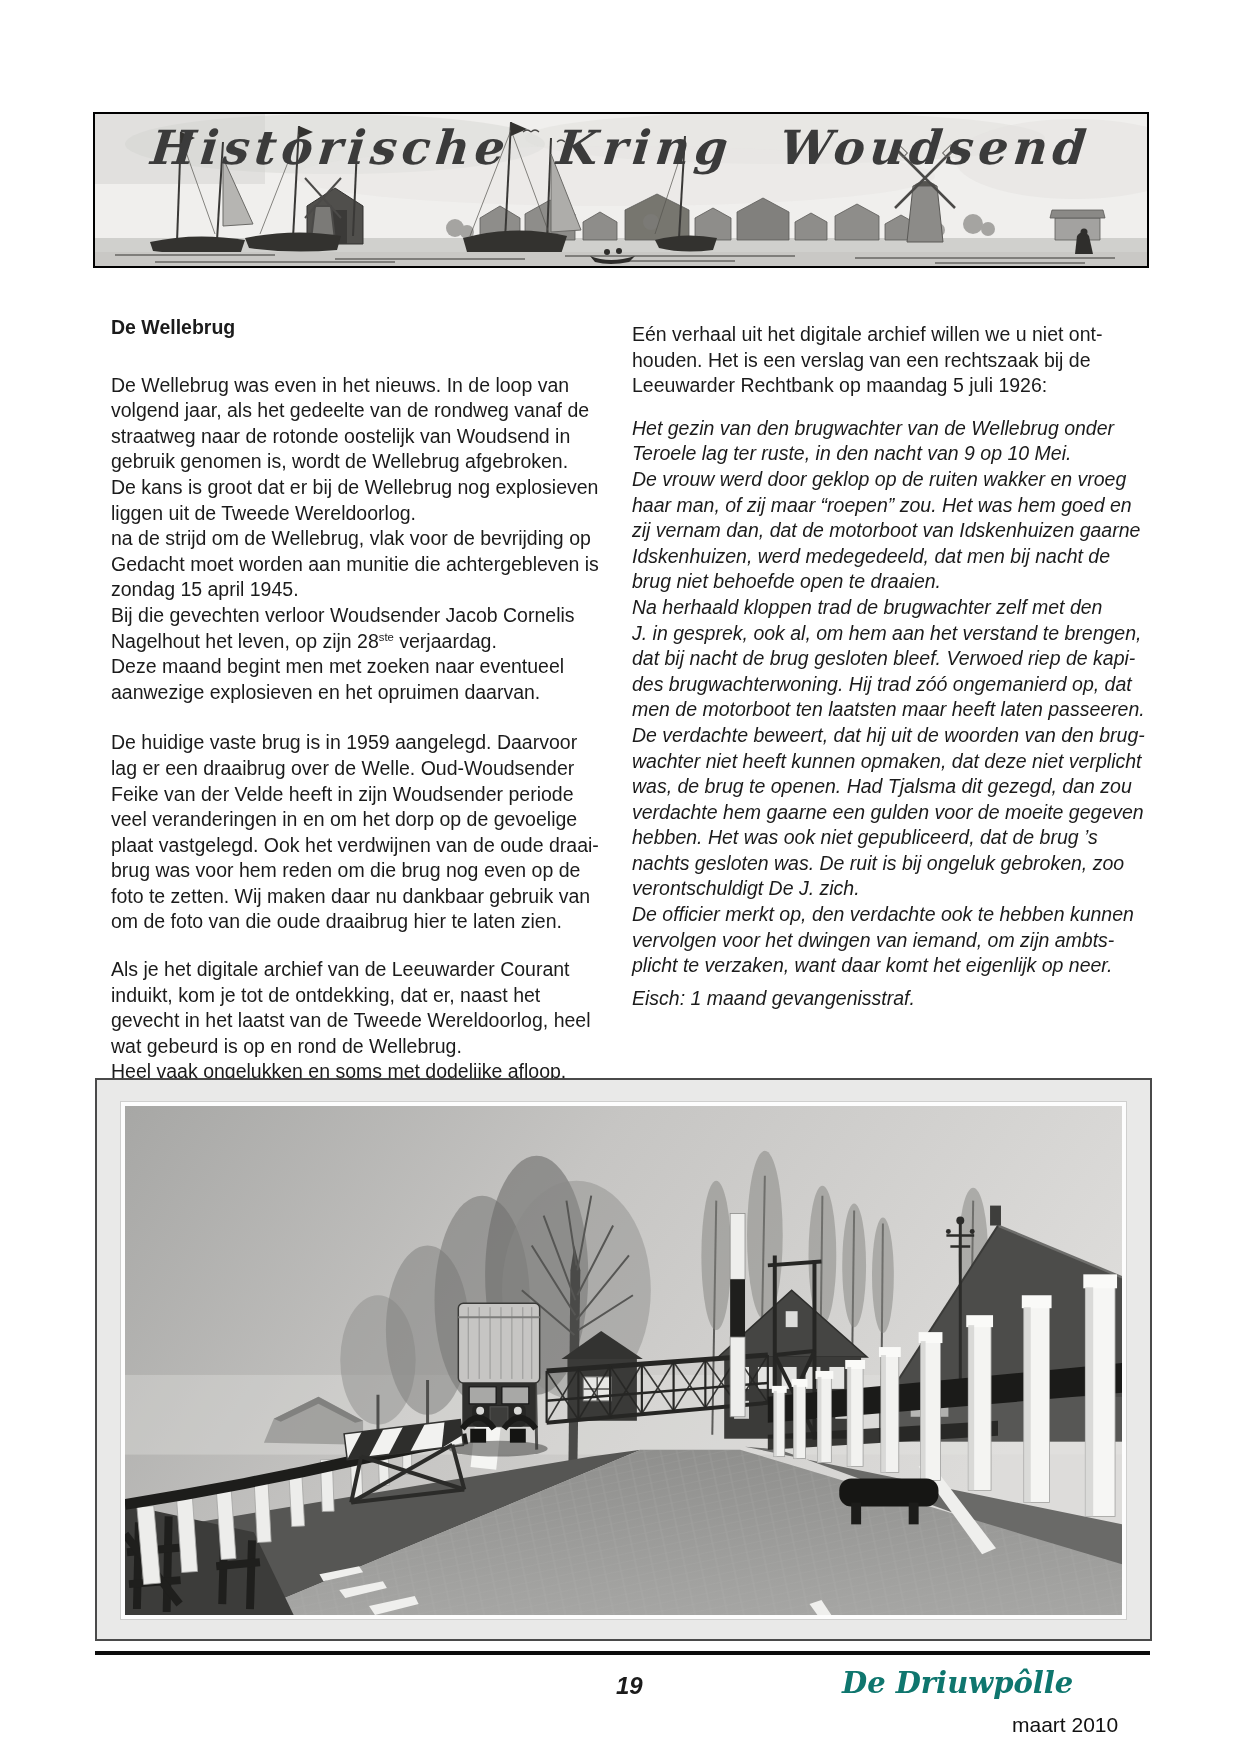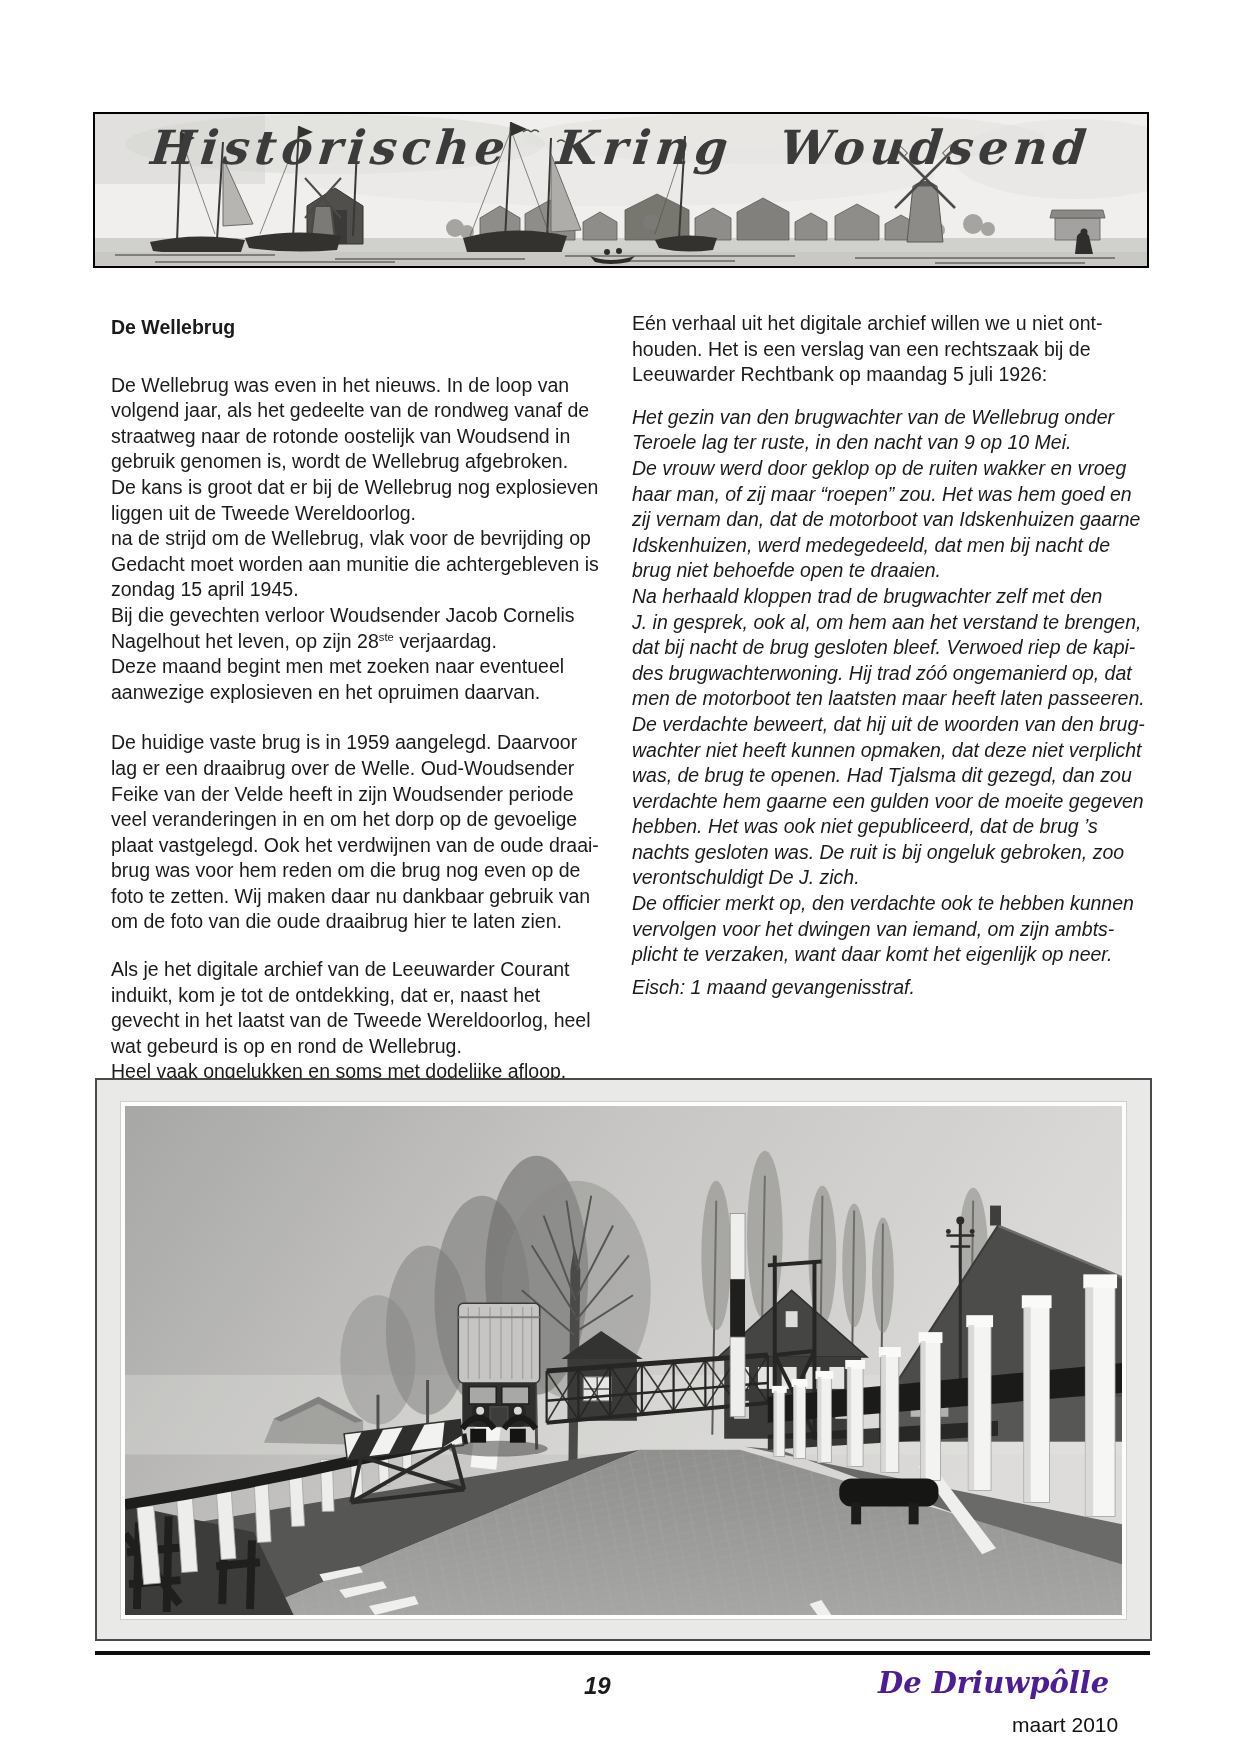--- a/index.html
+++ b/index.html
@@ -16,35 +16,35 @@
   
   .col{position:absolute;font-size:19.5px;line-height:25.6px;}
   .line{white-space:nowrap;}
   sup{font-size:0.58em;vertical-align:super;line-height:0;}
   .heading{font-weight:bold;}
   .para{margin:0;}
   #left-col{left:111px;top:315px;width:500px;}
   #left-col .p1{margin-top:32px;}
   #left-col .p2{margin-top:25px;}
   #left-col .p3{margin-top:22px;}
-  #right-col{left:632px;top:311px;width:505px;}
+  #right-col{left:632px;top:322px;width:505px;}
   #right-col .report{margin-top:17px;font-style:italic;}
   #right-col .verdict{margin-top:7px;font-style:italic;}
   
   .photo-frame{position:absolute;left:95px;top:1078px;width:1057px;height:563px;
           background:#e9e9e8;border:2px solid #4a4a4a;box-sizing:border-box;}
   .photo-mat{position:absolute;left:24px;top:22px;right:24px;bottom:20px;background:#fdfdfd;
           box-shadow:0 0 0 1px #cfcfce;}
   .photo-mat svg{position:absolute;left:4px;top:4px;width:calc(100% - 8px);height:calc(100% - 8px);}
   
   .footer-rule{position:absolute;left:95px;top:1651px;width:1055px;height:4px;background:#0d0d0d;}
-  .page-number{position:absolute;left:584px;top:1672px;font-size:24px;font-weight:bold;
+  .page-number{position:absolute;left:616px;top:1672px;font-size:24px;font-weight:bold;
           font-style:italic;font-family:"Liberation Sans",sans-serif;}
-  .journal-name{position:absolute;left:878px;top:1666px;font-family:"DejaVu Serif",serif;
-          font-style:italic;font-weight:bold;font-size:29px;color:#4c1d95;white-space:nowrap;}
+  .journal-name{position:absolute;left:842px;top:1666px;font-family:"DejaVu Serif",serif;
+          font-style:italic;font-weight:bold;font-size:29px;color:#0f766e;white-space:nowrap;}
   .issue-date{position:absolute;left:1012px;top:1713px;font-size:21px;color:#111;}
 </style>
 </head>
 <body>
 
 <div class="page">
 
   <div class="banner">
     <svg viewBox="0 0 1052 152" preserveAspectRatio="none">
       <rect x="0" y="0" width="1052" height="152" fill="#f0efed"></rect>

